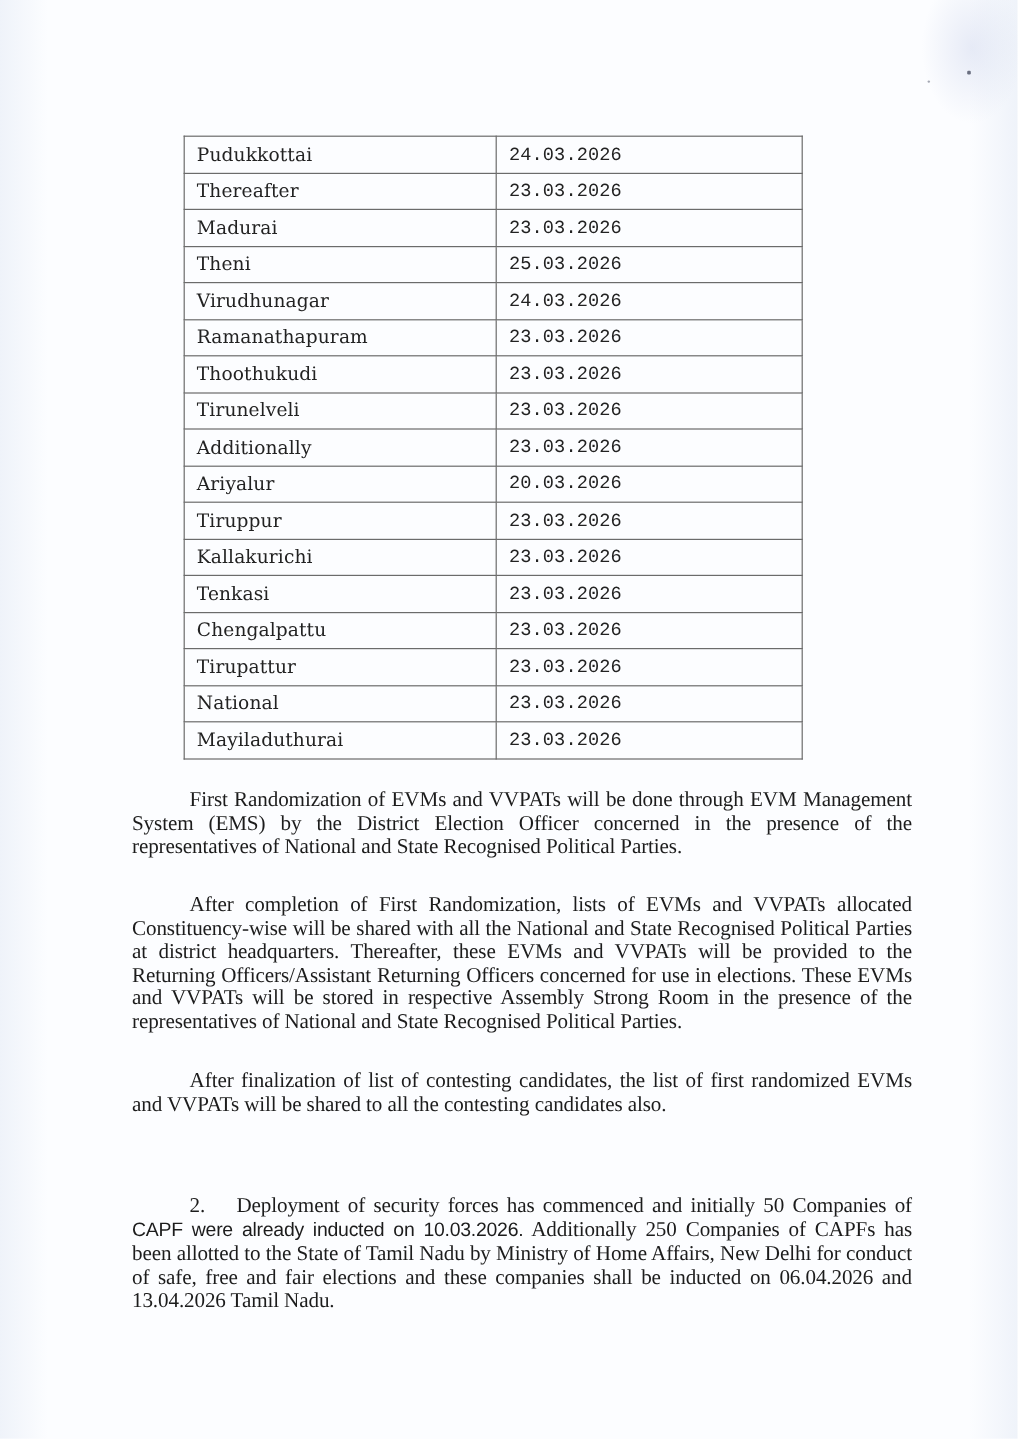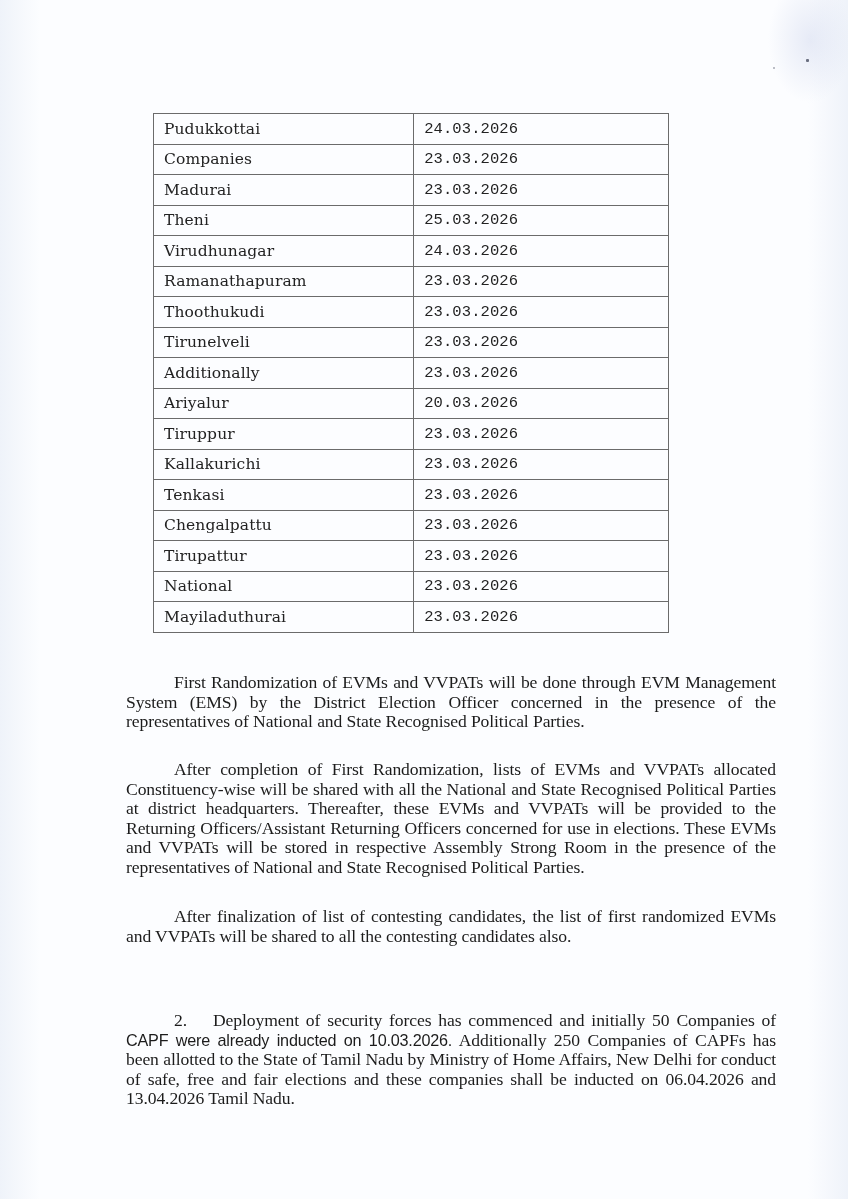--- a/index.html
+++ b/index.html
@@ -53,21 +53,21 @@
     .body-text {
       position: absolute;
       left: 110px;
       width: 650px;
       font-family: "Liberation Serif", serif;
       font-size: 17.6px;
       line-height: 19.6px;
       text-align: justify;
       color: #1c1c1c;
       letter-spacing: -0.1px;
-      margin: 16px;
+      margin: 0;
     }
     .body-text .indent {
       display: inline-block;
       width: 48px;
     }
     .para-num {
       display: inline-block;
       width: 39px;
     }
     .sans-run {
@@ -84,21 +84,21 @@
   <span class="scan-mark" style="left:806px;top:59px;"></span>
   <span class="scan-mark" style="left:773px;top:67px;width:2px;height:2px;opacity:0.6;"></span>
 
   <table class="district-table">
     <tbody id="table-body">
     <tr>
           <td class="col-district">Pudukkottai</td>
           <td class="col-date">24.03.2026</td>
         </tr>
         <tr>
-          <td class="col-district">Companies</td>
+          <td class="col-district">Thereafter</td>
           <td class="col-date">23.03.2026</td>
         </tr>
         <tr>
           <td class="col-district">Madurai</td>
           <td class="col-date">23.03.2026</td>
         </tr>
         <tr>
           <td class="col-district">Theni</td>
           <td class="col-date">25.03.2026</td>
         </tr>

